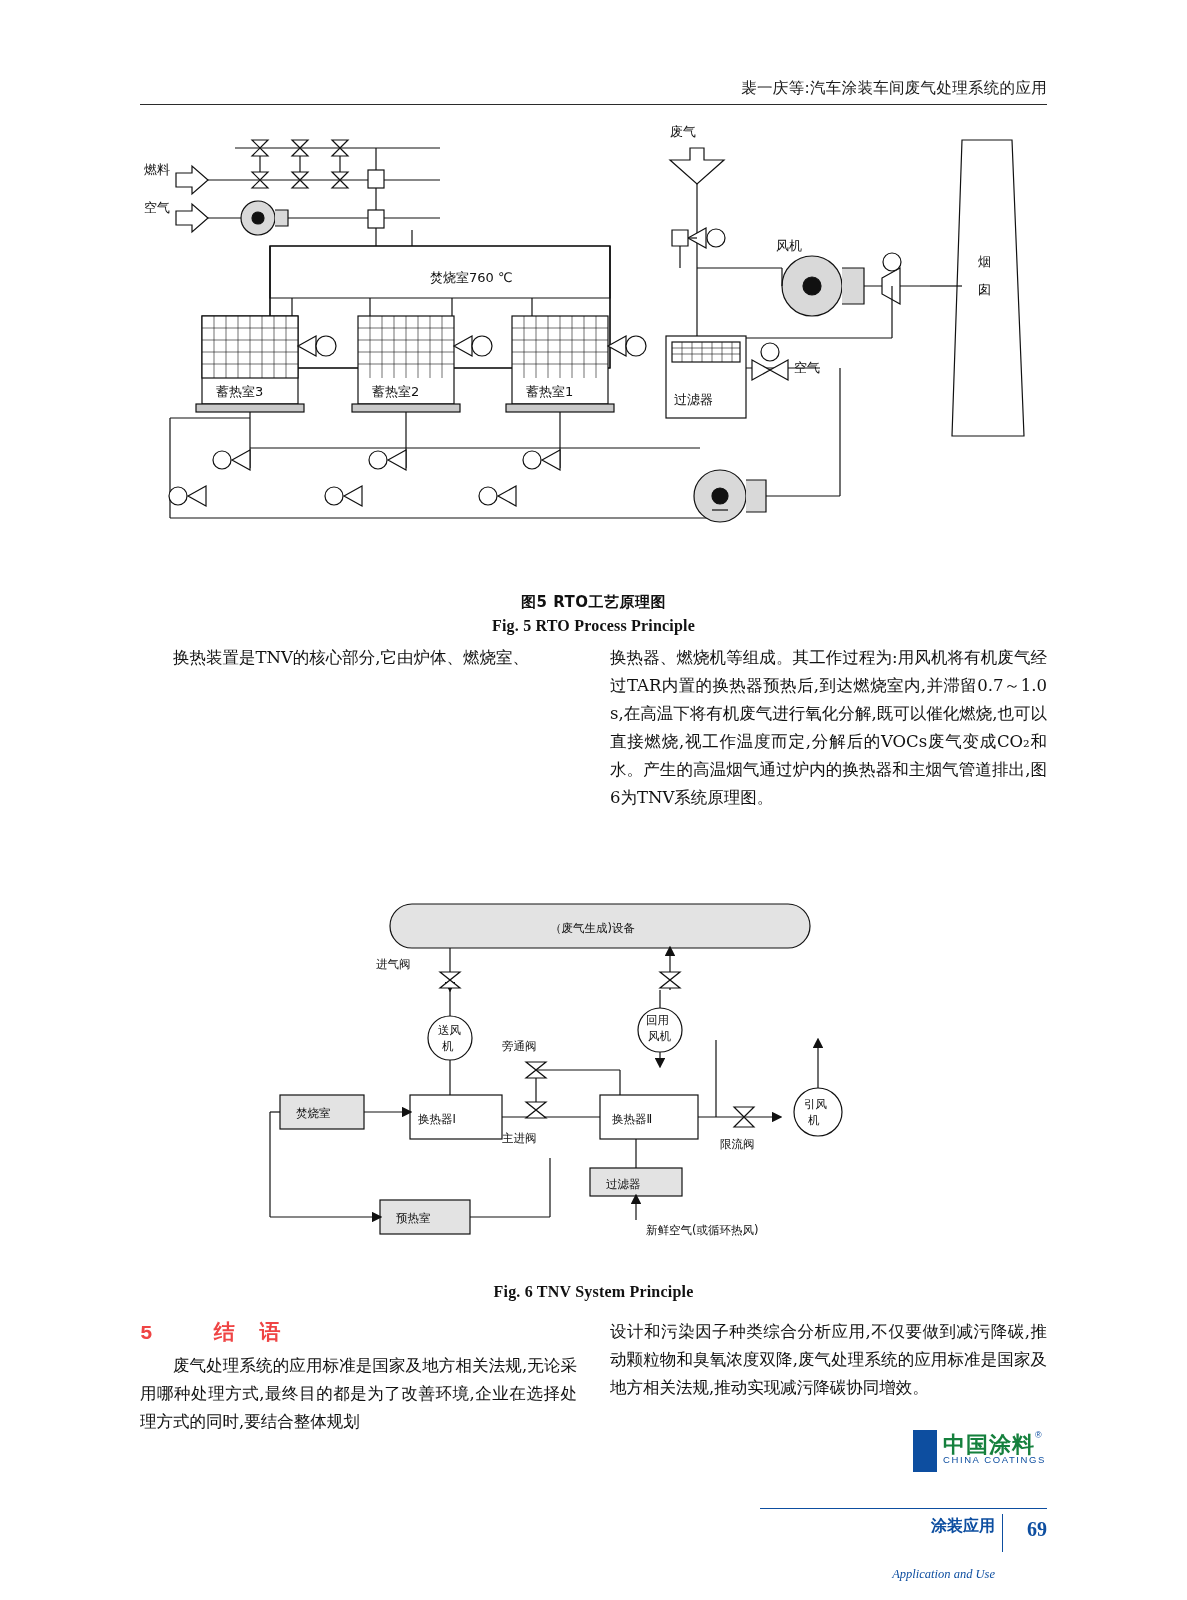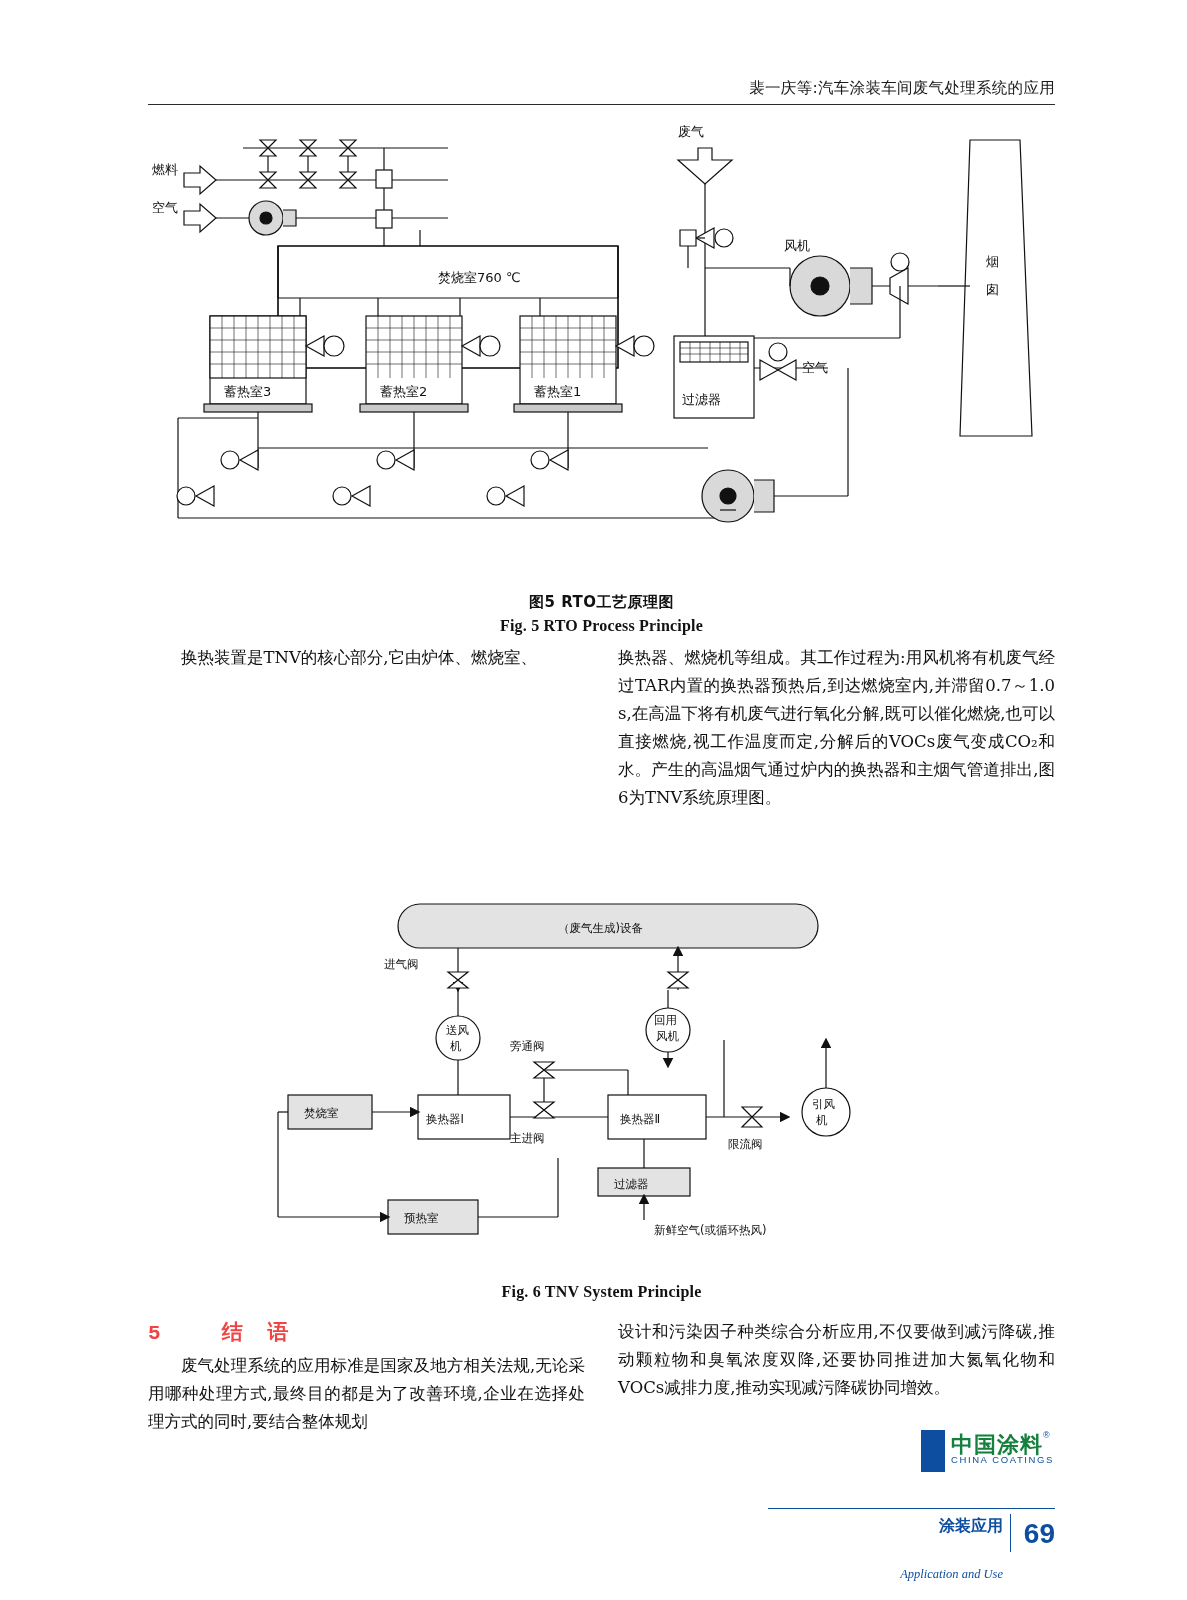--- a/index.html
+++ b/index.html
@@ -6,21 +6,21 @@
   body{
     width:1187px;height:1600px;
     background:#ffffff;
     font-family:"Liberation Serif", serif;
     color:#111;
     position:relative;
     overflow:hidden;
   }
   .page{
     position:absolute;
-    left:8px;top:0;width:961px;height:1600px;
+    left:0;top:0;width:961px;height:1600px;
   }
   
   .running-head{
     position:absolute;
     left:140px;top:78px;width:907px;
     text-align:right;
     font-size:15.5px;
     font-family:"DejaVu Sans", sans-serif;
     color:#1a1a1a;
     letter-spacing:.3px;
@@ -116,21 +116,21 @@
   .footer .f-cn{
     position:absolute;right:52px;top:8px;
     font-family:"DejaVu Sans", sans-serif;font-weight:bold;font-size:16px;color:#0d4ea0;
   }
   .footer .f-en{
     position:absolute;right:52px;top:31px;
     font-family:"Liberation Serif", serif;font-style:italic;font-size:12.5px;color:#0d4ea0;margin-top:28px;
   }
   .footer .pageno{
     position:absolute;right:0px;top:10px;
-    font-family:Liberation Sans, sans-serif;font-weight:bold;font-size:28px;color:#0d4ea0;
+    font-family:Liberation Serif, serif;font-weight:bold;font-size:20px;color:#0d4ea0;
   }
   .footer .vrule{
     position:absolute;right:44px;top:6px;width:1px;height:38px;background:#0d4ea0;
   }
   .svg-text{font-family:"DejaVu Sans", sans-serif;font-size:13px;fill:#111;}
   .svg-text-sm{font-family:"DejaVu Sans", sans-serif;font-size:11.5px;fill:#111;}
 </style>
 </head>
 <body>
 
@@ -394,21 +394,21 @@
   <div class="sec-title">
     <span>5</span>
     <span style="display:inline-block;width:18px"></span>
     <span>结  语</span>
   </div>
 
   <div class="col" id="col-left-2">
     <p class="indent">废气处理系统的应用标准是国家及地方相关法规,无论采用哪种处理方式,最终目的都是为了改善环境,企业在选择处理方式的同时,要结合整体规划</p>
   </div>
   <div class="col" id="col-right-2">
-    <p>设计和污染因子种类综合分析应用,不仅要做到减污降碳,推动颗粒物和臭氧浓度双降,还要协同推进加大氮氧化物和VOCs减排力度,推动实现减污降碳协同增效。</p>
+    <p>设计和污染因子种类综合分析应用,不仅要做到减污降碳,推动颗粒物和臭氧浓度双降,废气处理系统的应用标准是国家及地方相关法规,推动实现减污降碳协同增效。</p>
   </div>
 
   <div class="brand">
     <div class="bar"></div>
     <div class="cn">中国涂料</div>
     <div class="en">CHINA COATINGS</div>
     <div class="tm">®</div>
   </div>
 
   <div class="footer">

